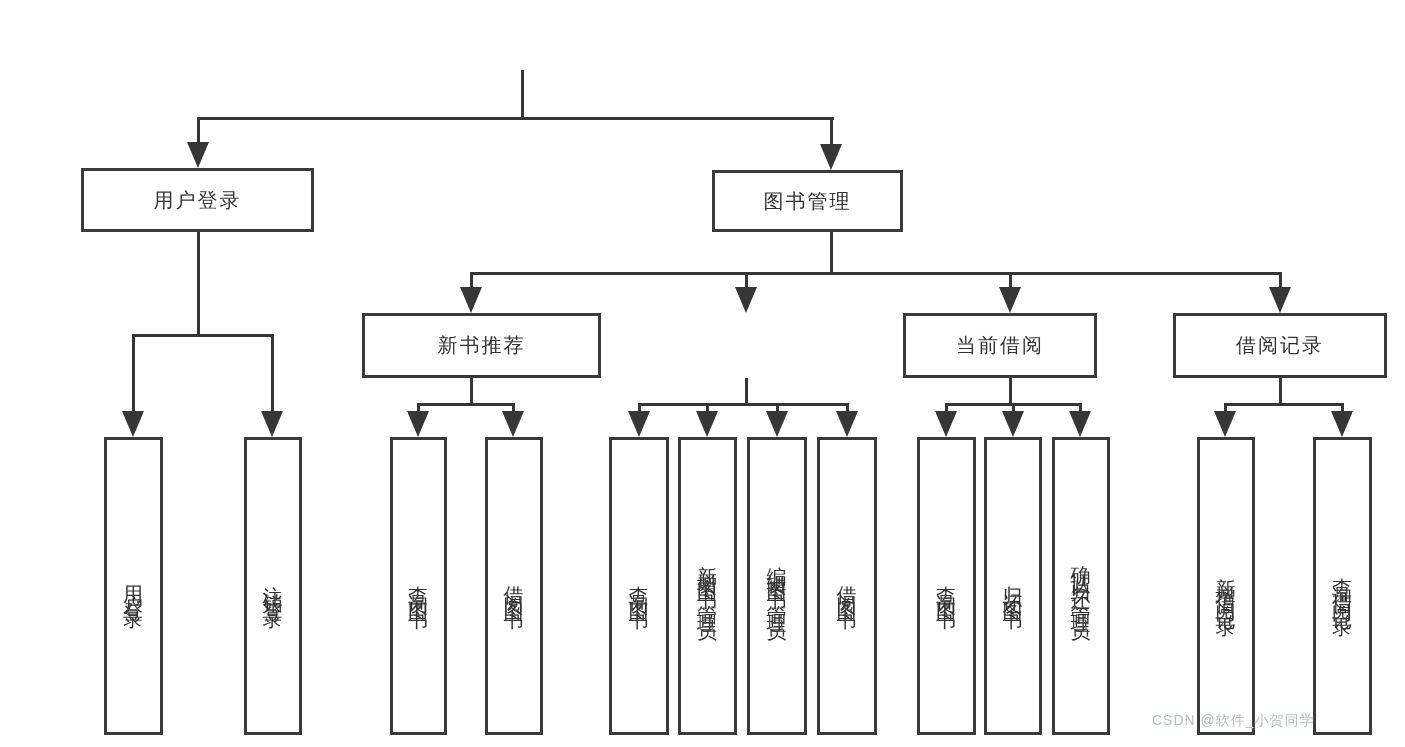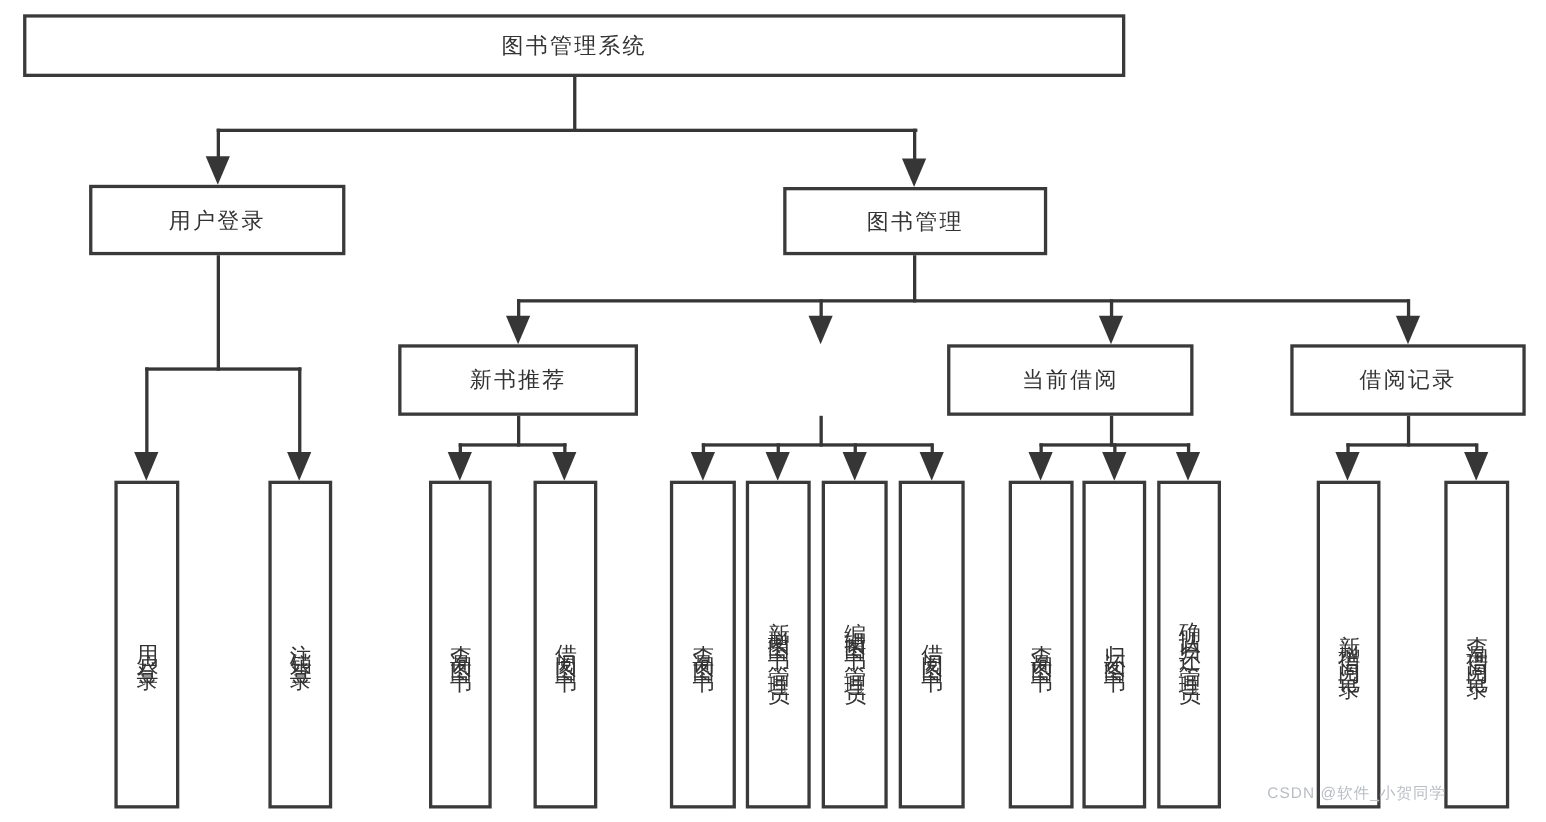--- a/index.html
+++ b/index.html
@@ -52,35 +52,32 @@
     letter-spacing:1px;
     white-space:nowrap;
     text-shadow:0 0 2px #ffffff;
   }
 </style>
 </head>
 <body>
 
 <div id="canvas">
 
-  <div class="box h" style="left:21px;top:13px;width:1002px;height:57px">
-    <span>图书管理系统</span>
-  </div>
 
   <div class="vline" style="left:521px;top:70px;height:48px"></div>
   <div class="hline" style="left:197px;top:117px;width:637px"></div>
   <div class="vline" style="left:197px;top:117px;height:29px"></div>
   <div class="arrow" style="left:187px;top:142px"></div>
   <div class="vline" style="left:830px;top:117px;height:31px"></div>
   <div class="arrow" style="left:820px;top:144px"></div>
 
   <div class="box h" style="left:81px;top:168px;width:233px;height:64px">
     <span>用户登录</span>
   </div>
-  <div class="box h" style="left:712px;top:170px;width:240px;height:62px">
+  <div class="box h" style="left:712px;top:170px;width:191px;height:62px">
     <span>图书管理</span>
   </div>
 
   <div class="vline" style="left:197px;top:232px;height:105px"></div>
   <div class="hline" style="left:132px;top:334px;width:142px"></div>
   <div class="vline" style="left:132px;top:334px;height:79px"></div>
   <div class="arrow" style="left:122px;top:411px"></div>
   <div class="vline" style="left:271px;top:334px;height:79px"></div>
   <div class="arrow" style="left:261px;top:411px"></div>
 
@@ -88,24 +85,24 @@
   <div class="hline" style="left:470px;top:272px;width:811px"></div>
   <div class="vline" style="left:470px;top:272px;height:17px"></div>
   <div class="arrow" style="left:460px;top:287px"></div>
   <div class="vline" style="left:745px;top:272px;height:17px"></div>
   <div class="arrow" style="left:735px;top:287px"></div>
   <div class="vline" style="left:1009px;top:272px;height:17px"></div>
   <div class="arrow" style="left:999px;top:287px"></div>
   <div class="vline" style="left:1279px;top:272px;height:17px"></div>
   <div class="arrow" style="left:1269px;top:287px"></div>
 
-  <div class="box h" style="left:362px;top:313px;width:218px;height:65px">
+  <div class="box h" style="left:362px;top:313px;width:239px;height:65px">
     <span>新书推荐</span>
   </div>
-  <div class="box h" style="left:861px;top:313px;width:224px;height:65px">
+  <div class="box h" style="left:903px;top:313px;width:194px;height:65px">
     <span>当前借阅</span>
   </div>
   <div class="box h" style="left:1173px;top:313px;width:214px;height:65px">
     <span>借阅记录</span>
   </div>
 
   <div class="vline" style="left:470px;top:378px;height:28px"></div>
   <div class="hline" style="left:417px;top:403px;width:98px"></div>
   <div class="vline" style="left:417px;top:403px;height:12px"></div>
   <div class="arrow" style="left:407px;top:411px"></div>

